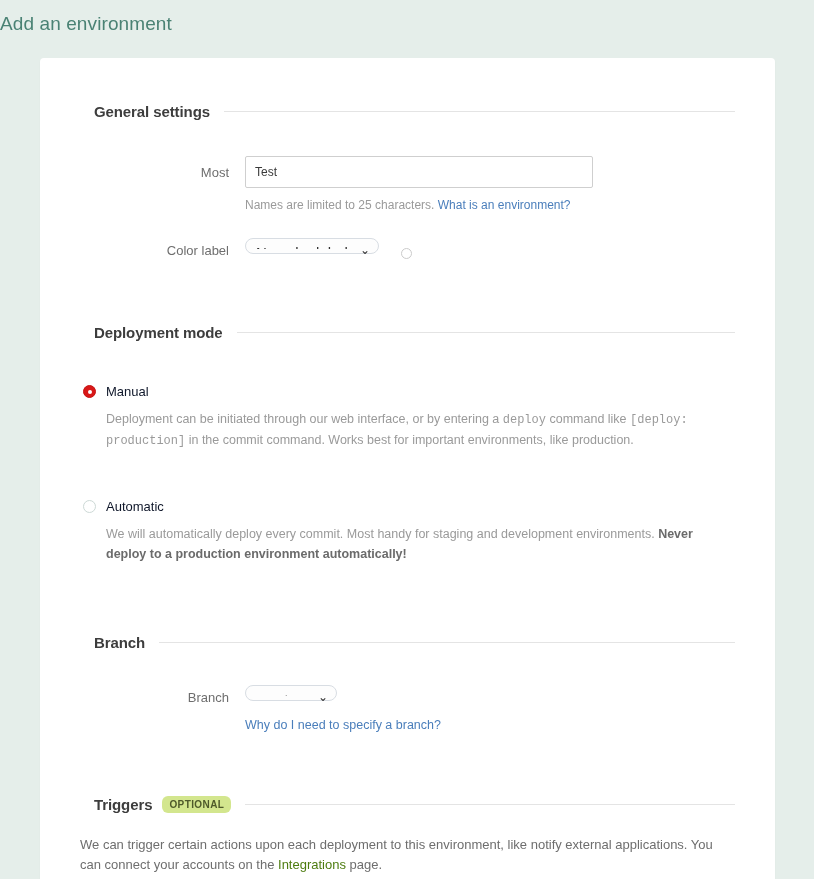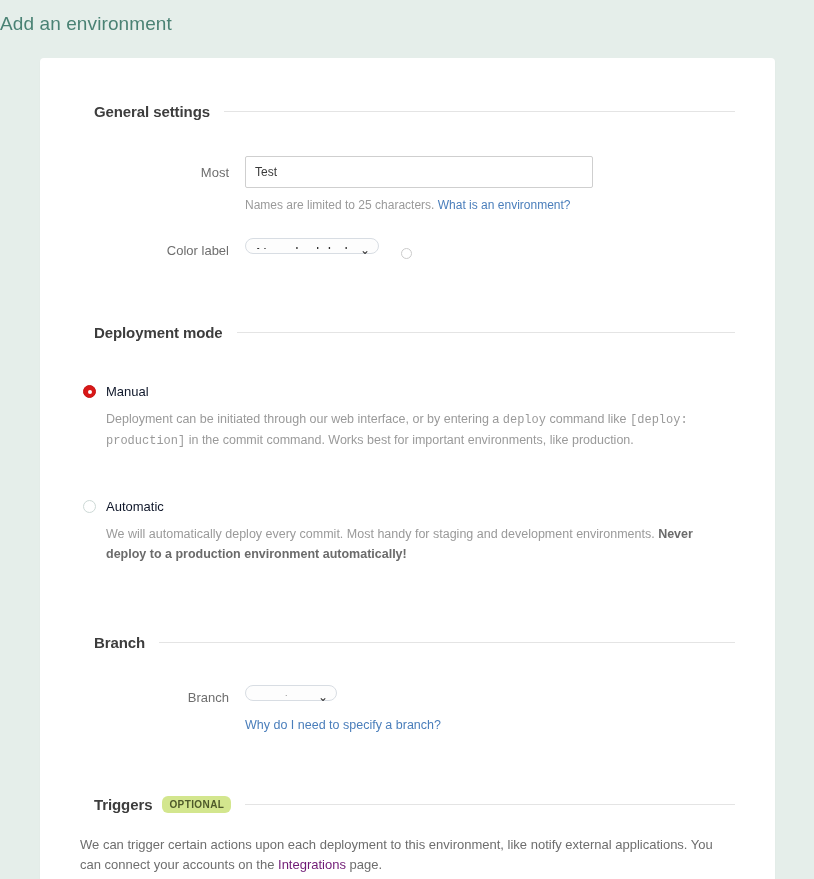--- a/index.html
+++ b/index.html
@@ -102,21 +102,21 @@
     margin-left: 165px;
     font-size: 12px;
     color: #9a9a9a;
     padding-top: 10px;
   }
   .link {
     color: #4a7ebb;
     cursor: pointer;
   }
   .link-plain {
-    color: #701a75;
+    color: #4d7c0f;
     text-decoration: none;
     cursor: pointer;
   }
 
   
   .select-wrap { position: relative; display: inline-block; }
   select.styled {
     -webkit-appearance: none;
     -moz-appearance: none;
     appearance: none;

